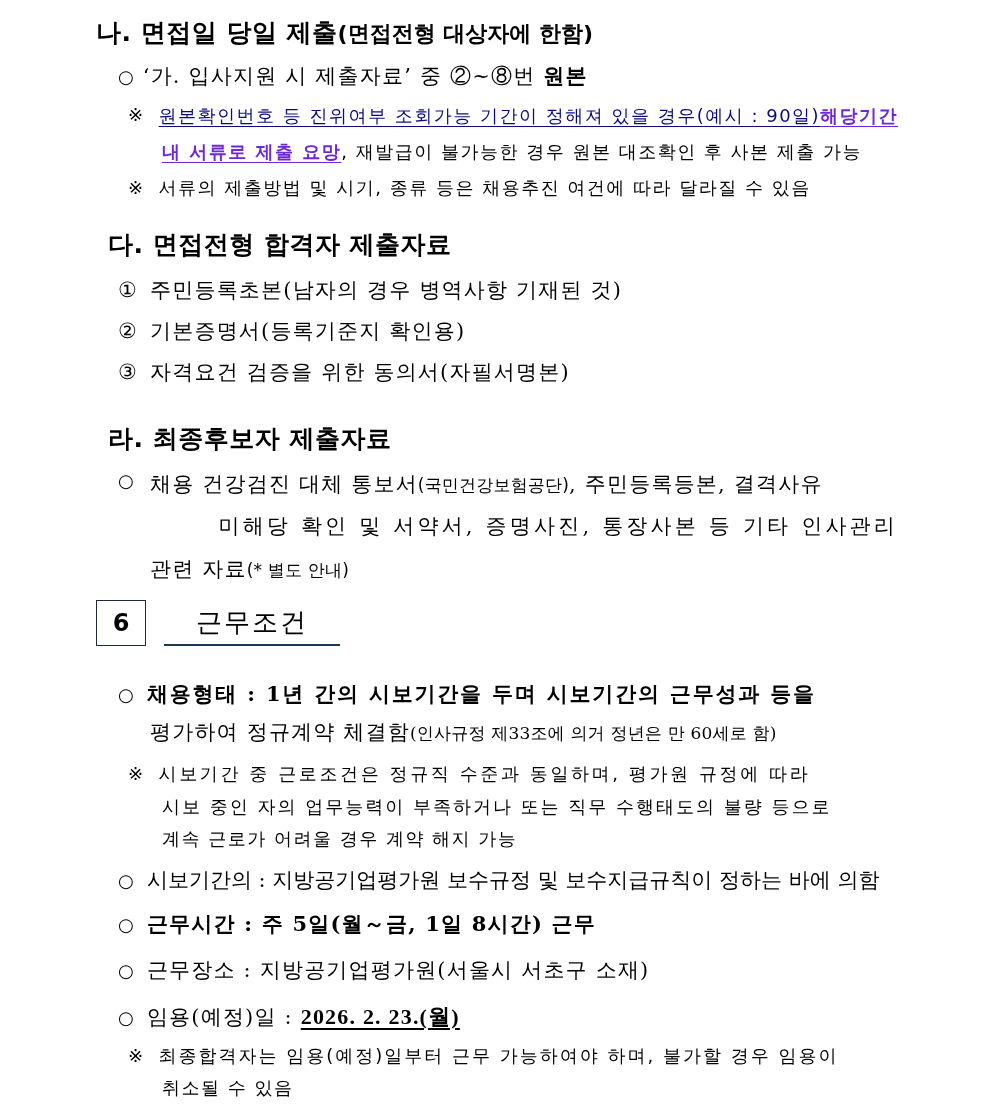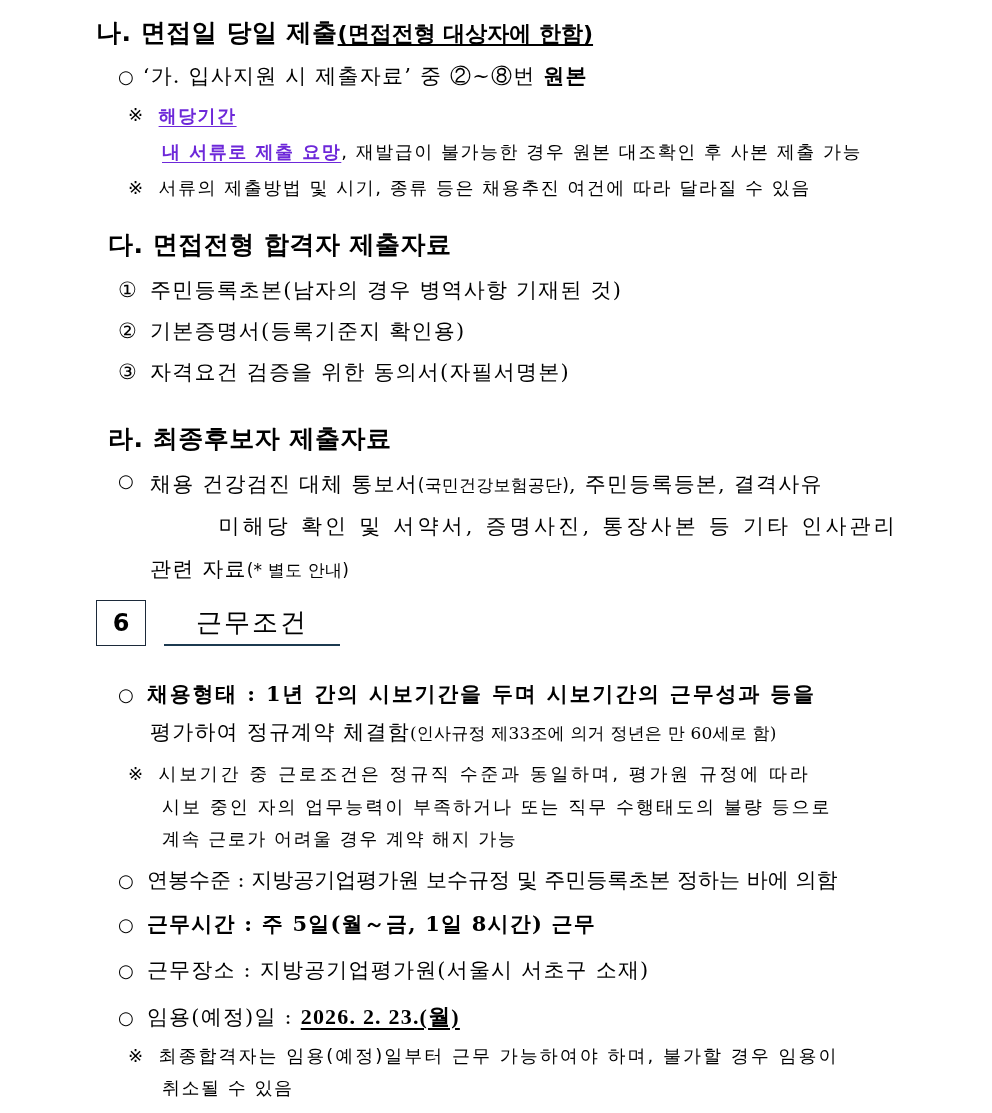--- a/index.html
+++ b/index.html
@@ -1,21 +1,21 @@
 <!DOCTYPE html>
 <html><head>
 <meta charset="utf-8">
 <style>
   html, body { margin: 0; padding: 0; background: #ffffff; }
   body { width: 992px; height: 1113px; position: relative; overflow: hidden; color: #000; }
   .abs { position: absolute; white-space: nowrap; }
   .sans { font-family: "DejaVu Sans", "Liberation Sans", sans-serif; }
   .h-sec { font-family: "DejaVu Sans", "Liberation Sans", sans-serif; font-weight: bold; font-size: 25px; letter-spacing: 0.5px; }
   .h-sub { font-weight: bold; font-size: 22px; }
-  .h-sub-u { text-decoration: underline; text-underline-offset: 3px; margin-top: 8px; }
+  .h-sub-u { text-underline-offset: 3px; margin-top: 8px; }
   .body-line { font-family: "DejaVu Serif", "Liberation Serif", serif; font-size: 21px; letter-spacing: 1.2px; }
   .note-line { font-family: "DejaVu Sans", "Liberation Sans", sans-serif; font-size: 18px; letter-spacing: 1.5px; }
   .blue-u { color: #0a0a80; text-decoration: underline; text-underline-offset: 4px; }
   .blue-b { color: #6d28d9; font-weight: bold; text-decoration: underline; text-underline-offset: 4px; }
   .small { font-size: 17px; letter-spacing: 0.2px; }
   .bold { font-weight: bold; }
   .date { font-weight: bold; text-decoration: underline; text-underline-offset: 4px; font-family: "Liberation Serif", "DejaVu Serif", serif; font-size: 22px; }
   .justify { display: flex; justify-content: space-between; }
   .numbox { position: absolute; left: 96px; top: 600px; width: 50px; height: 46px; border: 1.5px solid #1c2a3a; box-sizing: border-box; display: flex; align-items: center; justify-content: center; font-family: "DejaVu Sans", "Liberation Sans", sans-serif; font-size: 24px; font-weight: bold; }
   .sec-title { position: absolute; left: 164px; top: 600px; width: 176px; height: 46px; border-bottom: 2.5px solid #1c3a50; box-sizing: border-box; display: flex; align-items: center; justify-content: center; font-family: "DejaVu Sans", "Liberation Sans", sans-serif; font-size: 26px; font-weight: normal; letter-spacing: 2px; }
@@ -29,20 +29,21 @@
 
 <div class="abs body-line" style="left:118px; top:62px;">
   <span class="sans" style="font-size:18px;">○</span>
   <span>‘가. 입사지원 시 제출자료’ 중 ②~⑧번 </span><span class="bold">원본</span>
 </div>
 
 <div class="abs note-line" style="left:128px; top:104px; width:770px;">
   <div class="justify">
     <span style="margin-right:14px;">※</span>
     <span style="flex:1; display:flex; justify-content:space-between;">
+      <span class="blue-u">원본확인번호 등 진위여부 조회가능 기간이 정해져 있을 경우(예시 : 90일) </span>
       <span class="blue-b">해당기간</span>
     </span>
   </div>
 </div>
 <div class="abs note-line" style="left:162px; top:140px; width:736px;">
   <span class="blue-b">내 서류로 제출 요망</span><span>, 재발급이 불가능한 경우 원본 대조확인 후 사본 제출 가능</span>
 </div>
 
 <div class="abs note-line" style="left:128px; top:176px;">
   <span style="margin-right:14px;">※</span><span>서류의 제출방법 및 시기, 종류 등은 채용추진 여건에 따라 달라질 수 있음</span>
@@ -91,21 +92,21 @@
   <span style="margin-right:14px;">※</span><span style="letter-spacing:2.6px;">시보기간 중 근로조건은 정규직 수준과 동일하며, 평가원 규정에 따라</span>
 </div>
 <div class="abs note-line" style="left:162px; top:795px;">
   <span style="letter-spacing:2px;">시보 중인 자의 업무능력이 부족하거나 또는 직무 수행태도의 불량 등으로</span>
 </div>
 <div class="abs note-line" style="left:162px; top:827px;">
   <span>계속 근로가 어려울 경우 계약 해지 가능</span>
 </div>
 
 <div class="abs body-line" style="left:118px; top:866px;">
-  <span class="sans" style="font-size:18px; margin-right:12px;">○</span><span style="letter-spacing:0px;">연봉수준 : 지방공기업평가원 보수규정 및 주민등록초본 정하는 바에 의함</span>
+  <span class="sans" style="font-size:18px; margin-right:12px;">○</span><span style="letter-spacing:0px;">시보기간의 : 지방공기업평가원 보수규정 및 보수지급규칙이 정하는 바에 의함</span>
 </div>
 <div class="abs body-line" style="left:118px; top:910px;font-weight:bold;">
   <span class="sans" style="font-size:18px; margin-right:12px;">○</span><span>근무시간 : 주 5일(월～금, 1일 8시간) 근무</span>
 </div>
 <div class="abs body-line" style="left:118px; top:956px;">
   <span class="sans" style="font-size:18px; margin-right:12px;">○</span><span>근무장소 : 지방공기업평가원(서울시 서초구 소재)</span>
 </div>
 <div class="abs body-line" style="left:118px; top:1002px;">
   <span class="sans" style="font-size:18px; margin-right:12px;">○</span><span>임용(예정)일 : </span><span class="date">2026. 2. 23.(월)</span>
 </div>

